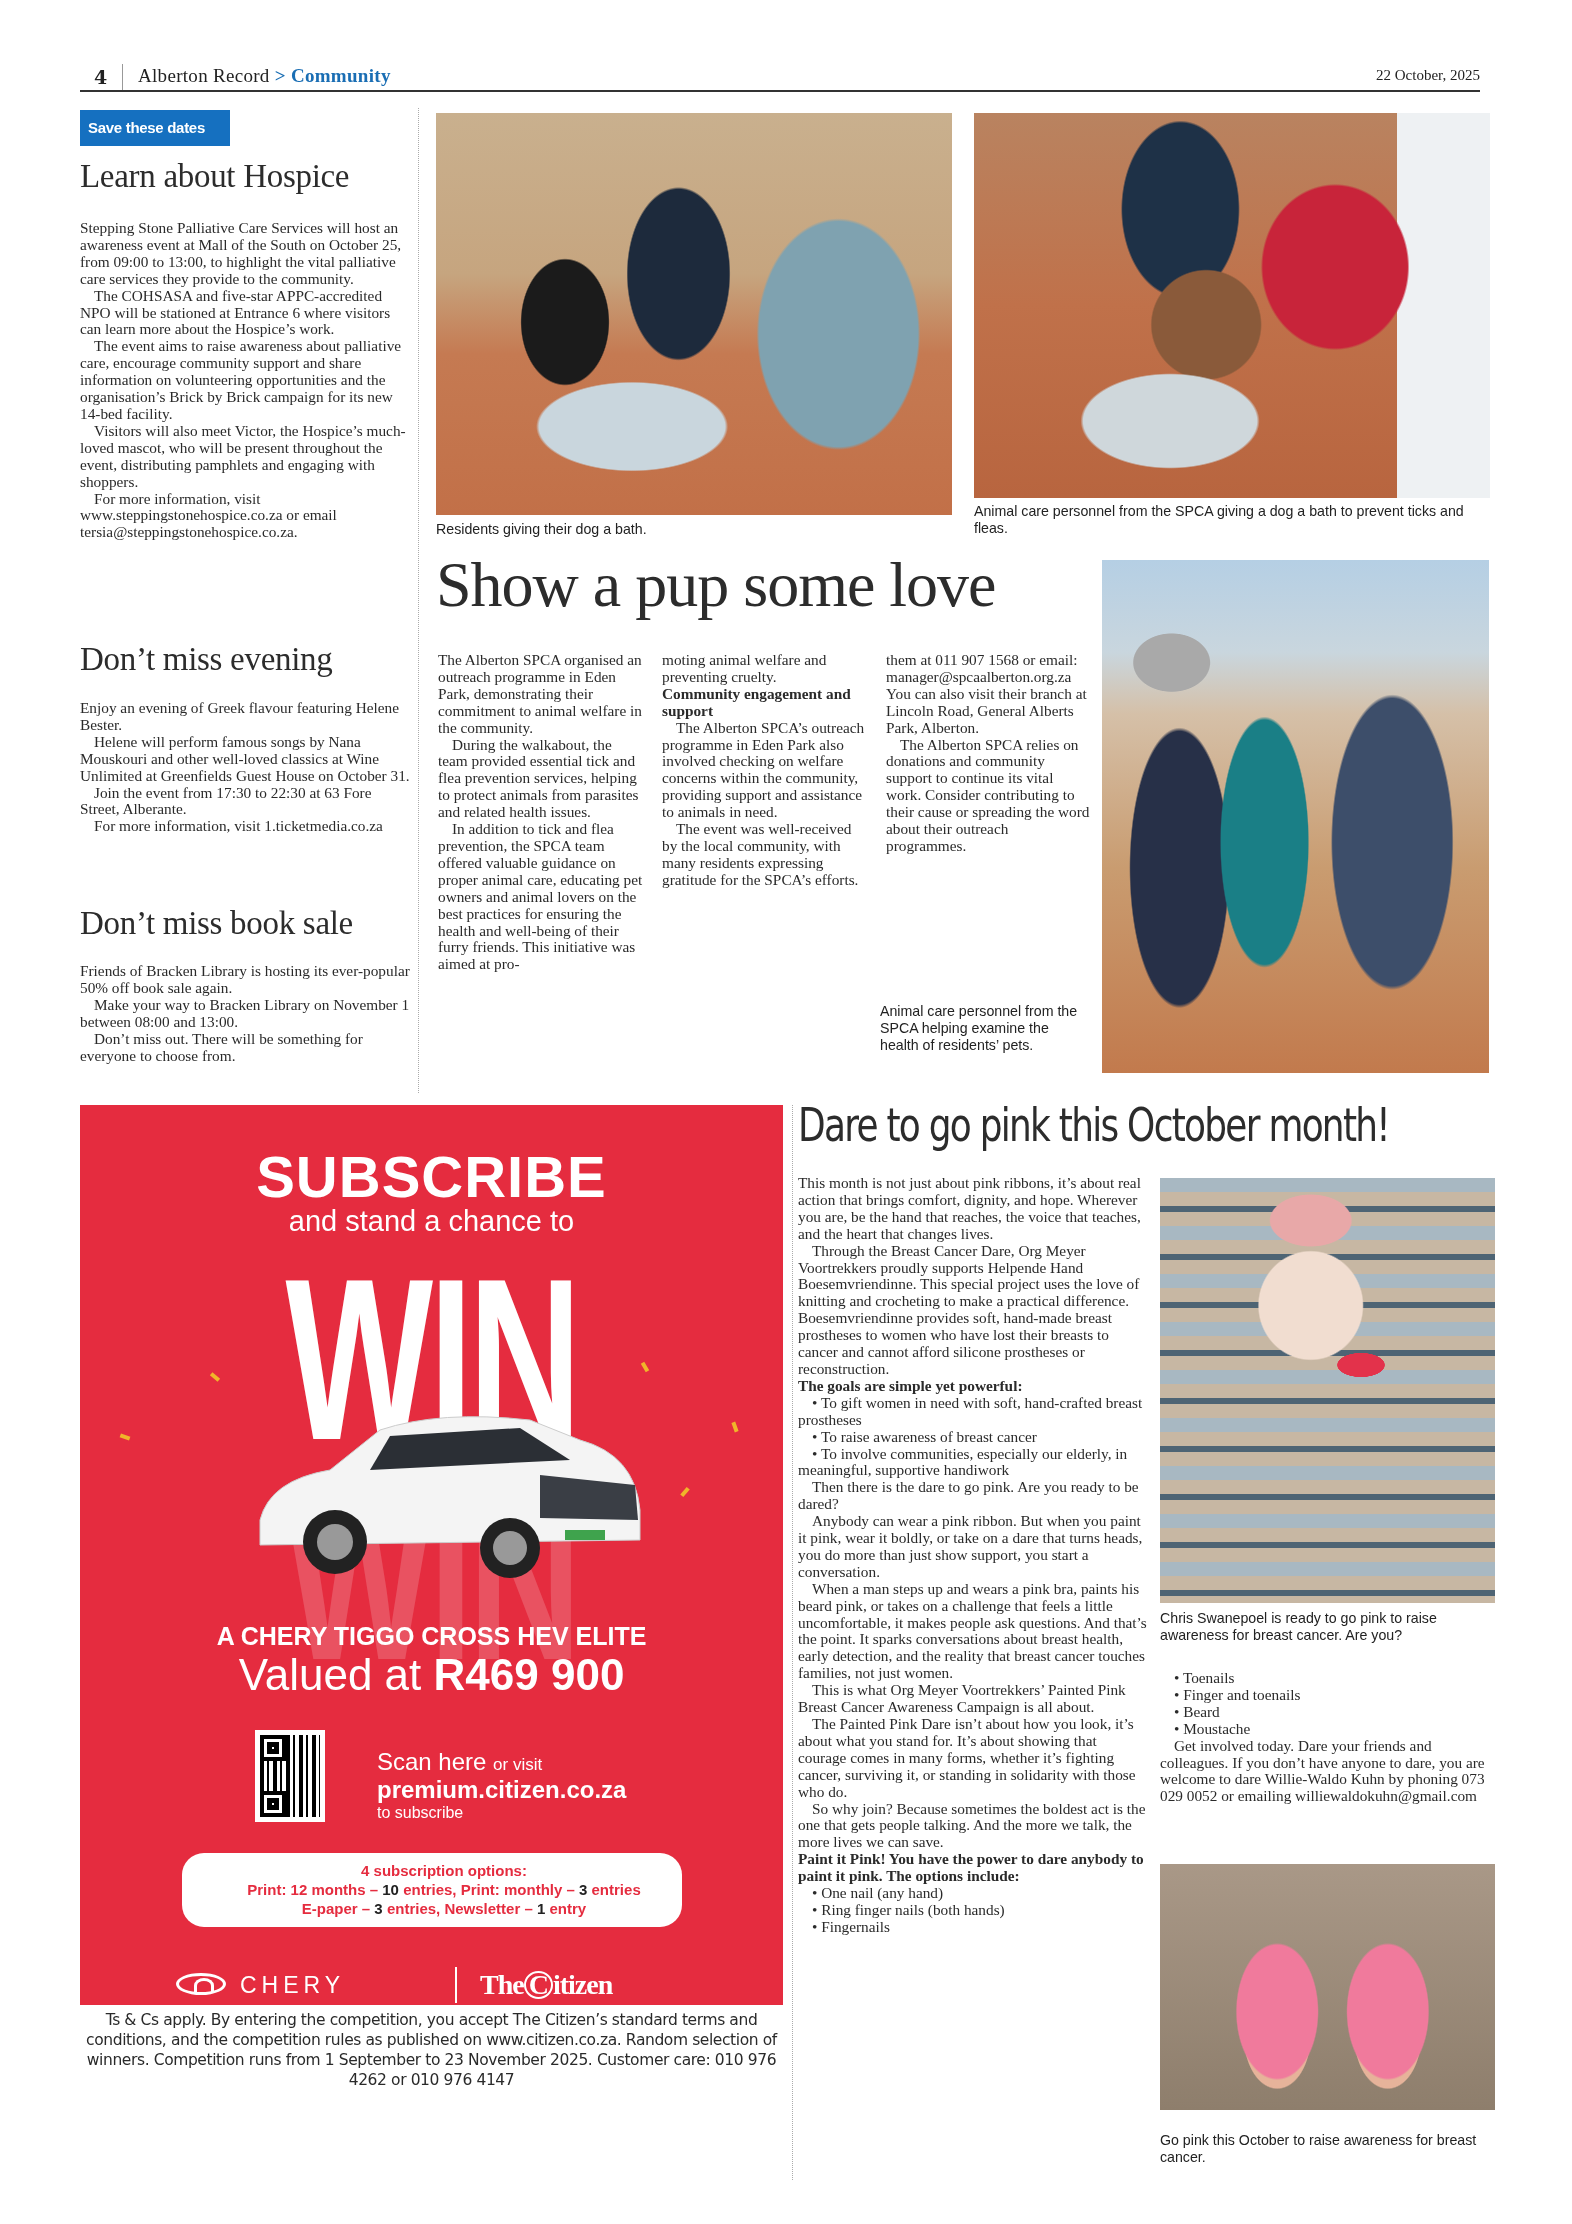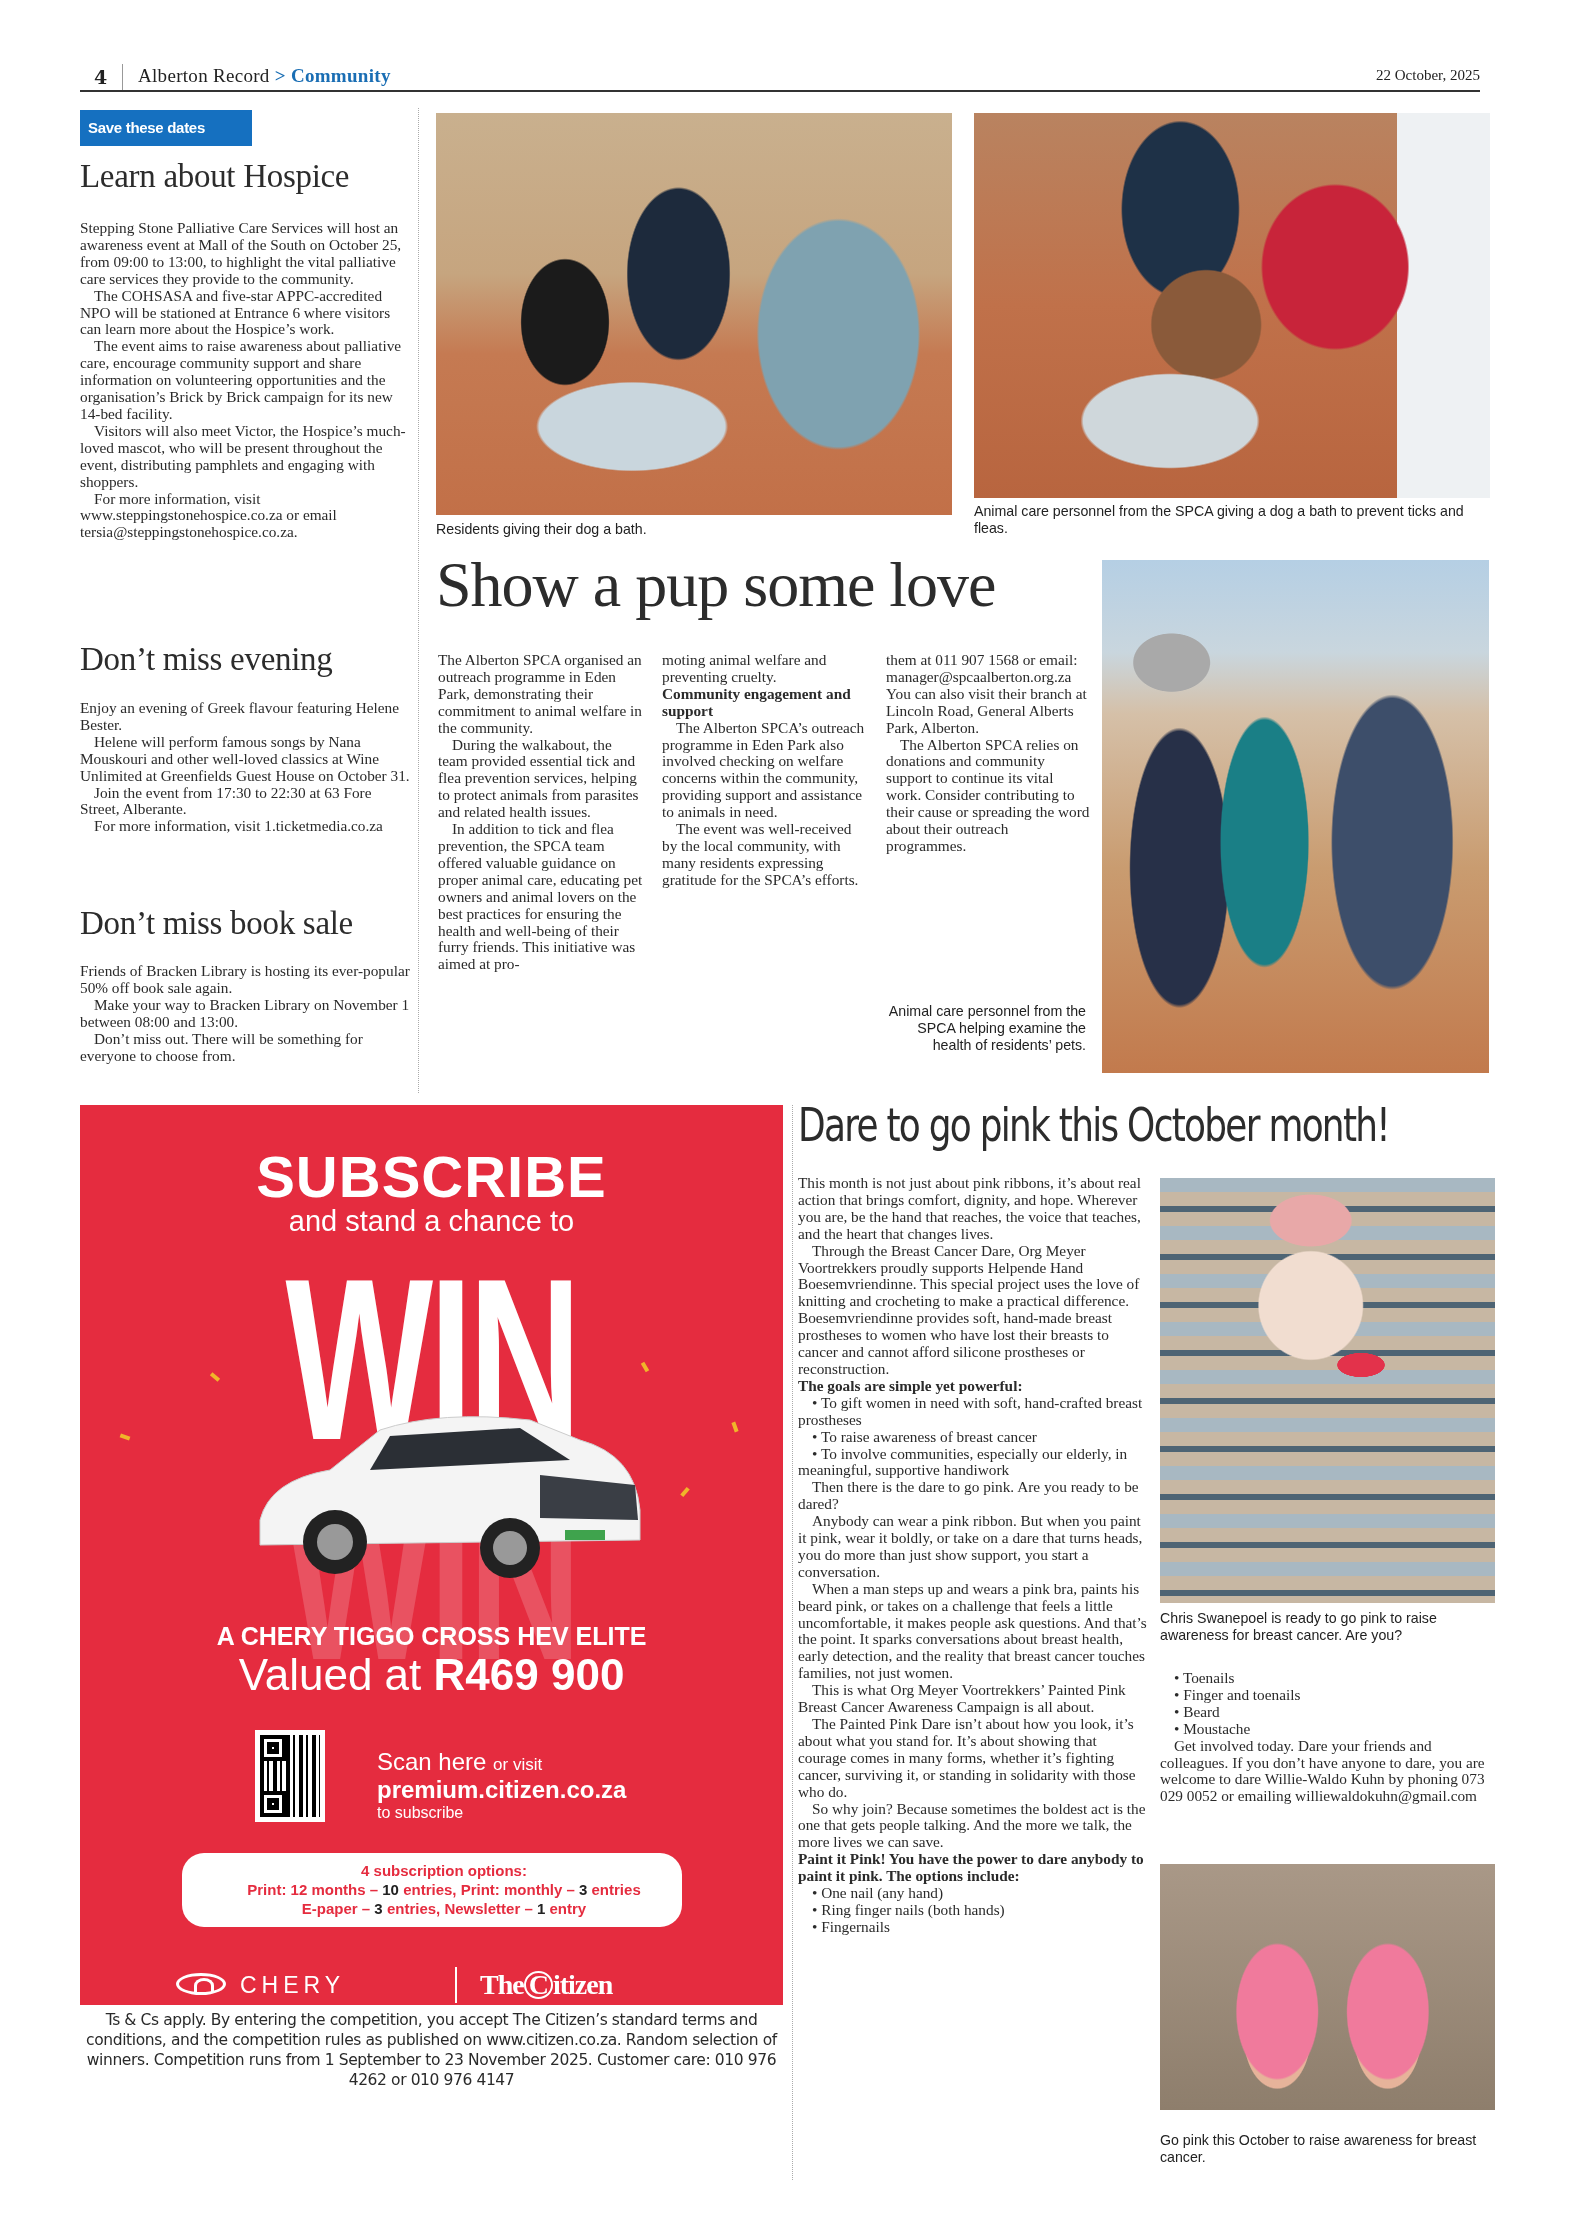--- a/index.html
+++ b/index.html
@@ -9,21 +9,21 @@
   .abs { position:absolute; }
   
   .hdr { left:80px; top:64px; width:1400px; height:28px; border-bottom:2px solid #333; }
   .hdr .pg { position:absolute; left:14px; top:2px; font-weight:bold; font-size:19px; font-family:"DejaVu Serif", serif; }
   .hdr .sep { position:absolute; left:42px; top:0; width:1px; height:26px; background:#999; }
   .hdr .pub { position:absolute; left:58px; top:1px; font-size:19px; letter-spacing:0.3px; }
   .hdr .sec { color:#1a6eb4; font-weight:bold; }
   .hdr .date { position:absolute; right:0; top:3px; font-size:15px; }
 
   
-  .badge { left:80px; top:110px; width:172px; height:36px; background:#1570c0; color:#fff; font-family:"Liberation Sans", sans-serif; font-weight:bold; font-size:15px; line-height:36px; padding-left:8px; letter-spacing:-0.3px; }
+  .badge { left:80px; top:110px; width:150px; height:36px; background:#1570c0; color:#fff; font-family:"Liberation Sans", sans-serif; font-weight:bold; font-size:15px; line-height:36px; padding-left:8px; letter-spacing:-0.3px; }
   .h-left { font-size:33px; font-weight:normal; color:#2c2c2c; letter-spacing:-0.3px; }
   .body-text { font-size:15.3px; line-height:16.9px; color:#2a2a2a; }
   .body-text p { text-indent:14px; }
   .body-text p.first { text-indent:0; }
   .vdiv { width:0; border-left:1px dotted #aaa; }
 
   
   .photo { overflow:hidden; }
   .ph1 { background:
       radial-gradient(ellipse 30% 18% at 38% 78%, #c9d6dd 0 60%, transparent 62%),
@@ -160,21 +160,21 @@
   <p class="sub">Community engagement and support</p>
   <p>The Alberton SPCA’s outreach programme in Eden Park also involved checking on welfare concerns within the community, providing support and assistance to animals in need.</p>
   <p>The event was well-received by the local community, with many residents expressing gratitude for the SPCA’s efforts.</p>
 </div>
 <div class="abs col" style="left:886px;top:652px;width:205px;">
   <p class="first">them at 011 907 1568 or email: manager@spcaalberton.org.za You can also visit their branch at Lincoln Road, General Alberts Park, Alberton.</p>
   <p>The Alberton SPCA relies on donations and community support to continue its vital work. Consider contributing to their cause or spreading the word about their outreach programmes.</p>
 </div>
 
 <div class="abs photo ph3" style="left:1102px;top:560px;width:387px;height:513px;"></div>
-<div class="abs cap" style="left:880px;top:1003px;width:206px;text-align:right;">Animal care personnel from the SPCA helping examine the health of residents’ pets.</div>
+<div class="abs cap" style="left:880px;top:1003px;width:206px;text-align:left;">Animal care personnel from the SPCA helping examine the health of residents’ pets.</div>
 
 <div class="abs ad">
   <div class="subscribe">SUBSCRIBE</div>
   <div class="chance">and stand a chance to</div>
   <div class="win">WIN</div>
   <div class="win-ghost">WIN</div>
   <span class="confetti" style="left:130px;top:270px;transform:rotate(40deg);"></span>
   <span class="confetti" style="left:210px;top:385px;transform:rotate(-30deg);"></span>
   <span class="confetti" style="left:560px;top:260px;transform:rotate(60deg);"></span>
   <span class="confetti" style="left:600px;top:385px;transform:rotate(-50deg);"></span>

